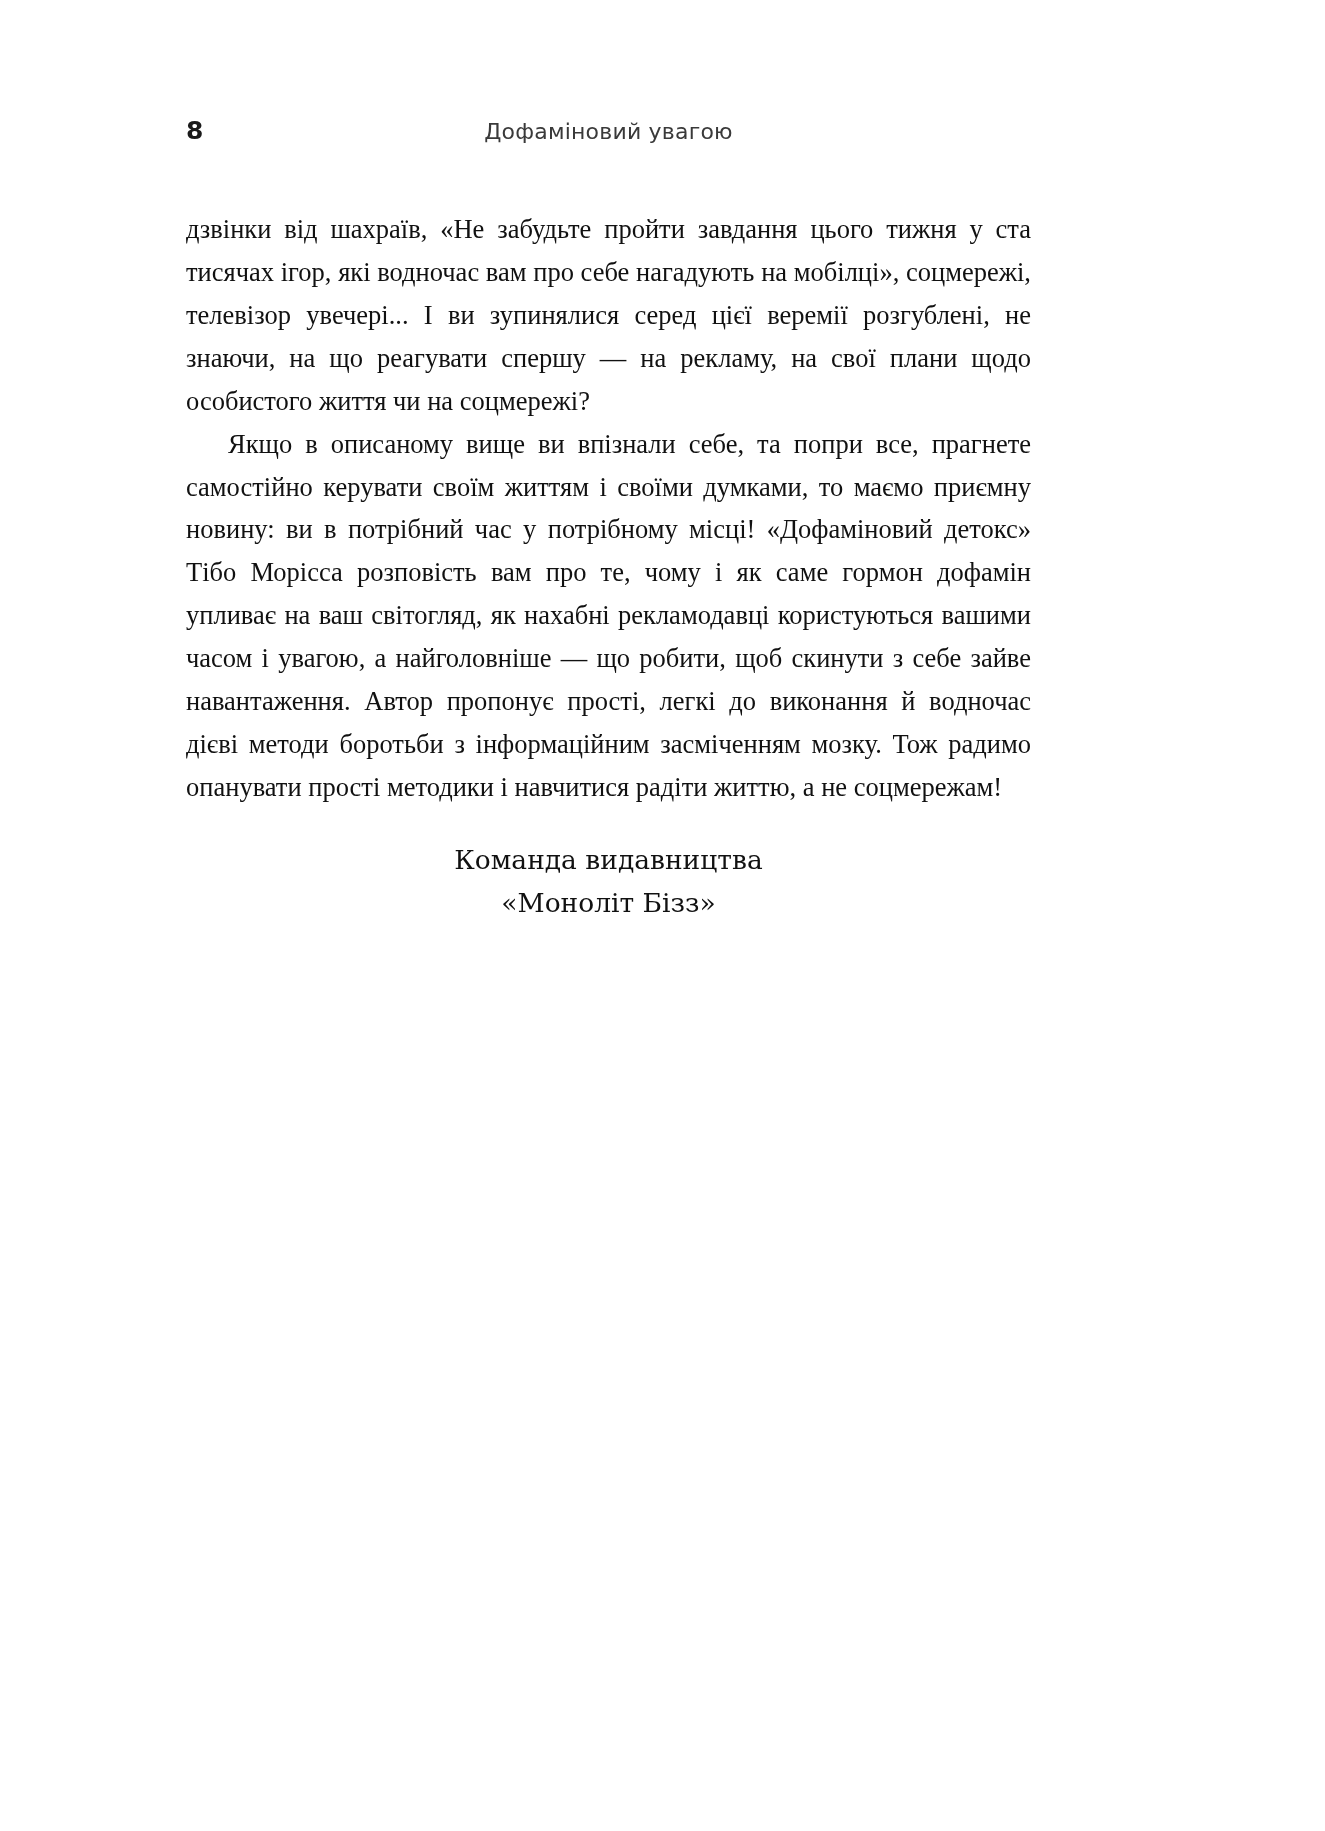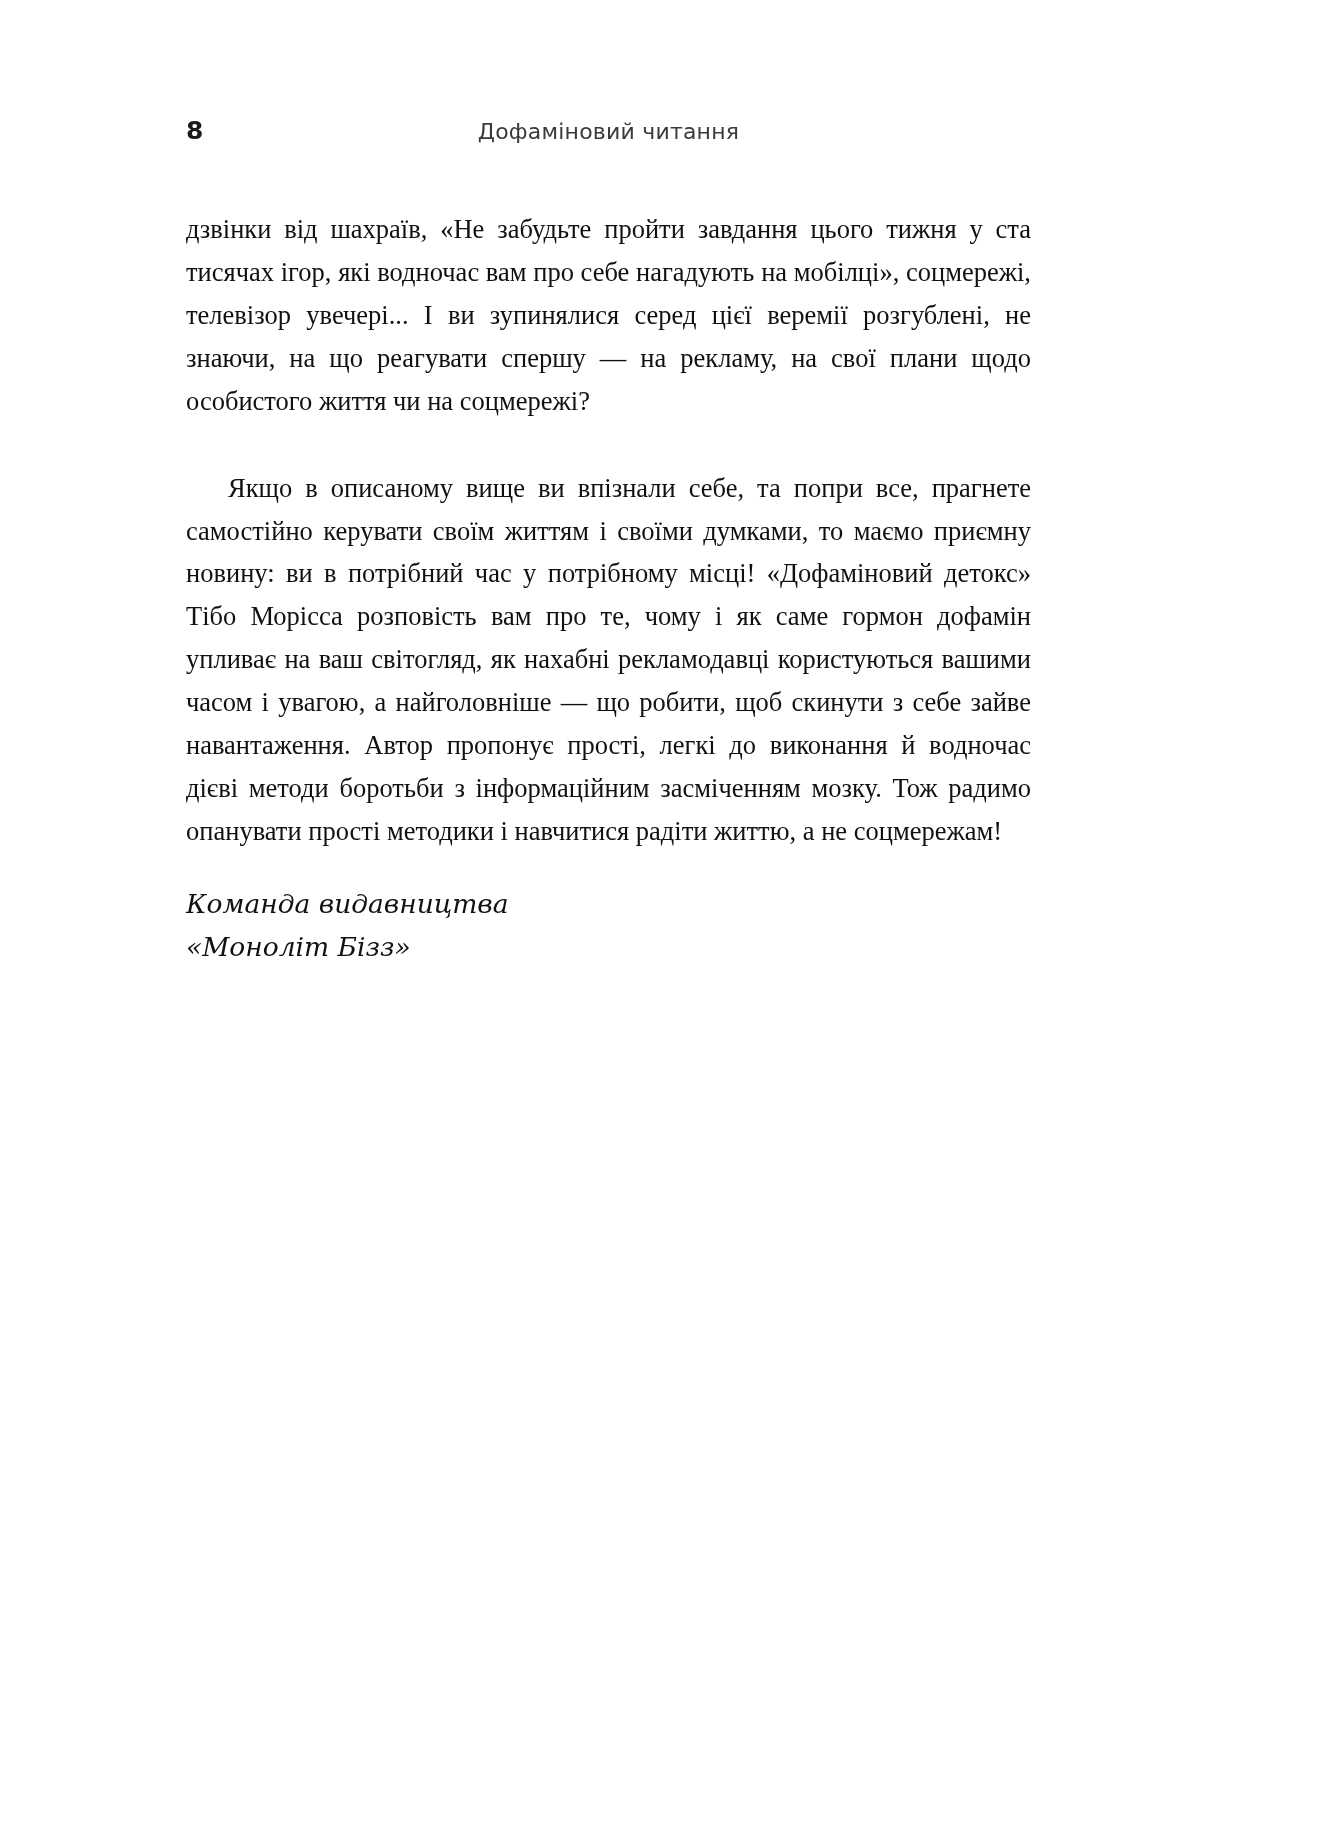--- a/index.html
+++ b/index.html
@@ -54,44 +54,42 @@
     text-align: justify;
     text-justify: inter-word;
     -webkit-hyphens: none;
     hyphens: none;
   }
   .body-text p {
     margin: 0;
   }
   .body-text p.indent {
     text-indent: 42px;
-    margin-top: 44px;
   }
   .signature {
     margin-top: 30px;
     font-family: "DejaVu Serif", "Liberation Serif", serif;
-    font-style: italic;
     font-size: 26.5px;
     line-height: 1.62;
     color: #111111;
-    text-align: left;
+    text-align: center;
   }
   .signature div {
     white-space: nowrap;
   }
 </style>
 </head>
 <body>
 
 <div class="page">
   <div class="page-inner">
 
     <div class="running-head">
       <div class="folio">8</div>
-      <div class="running-title">Дофаміновий читання</div>
+      <div class="running-title">Дофаміновий увагою</div>
     </div>
 
     <div class="body-text">
       <p>дзвінки від шахраїв, «Не забудьте пройти завдання цього тижня у ста тисячах ігор, які водночас вам про себе нагадують на мобілці», соцмережі, телевізор увечері... І ви зупинялися серед цієї веремії розгублені, не знаючи, на що реагувати спершу — на рекламу, на свої плани щодо особистого життя чи на соцмережі?</p>
       <p class="indent">Якщо в описаному вище ви впізнали себе, та попри все, прагнете самостійно керувати своїм життям і своїми думками, то маємо приємну новину: ви в потрібний час у потрібному місці! «Дофаміновий детокс» Тібо Морісса розповість вам про те, чому і як саме гормон дофамін упливає на ваш світогляд, як нахабні рекламодавці користуються вашими часом і увагою, а найголовніше — що робити, щоб скинути з себе зайве навантаження. Автор пропонує прості, легкі до виконання й водночас дієві методи боротьби з інформаційним засміченням мозку. Тож радимо опанувати прості методики і навчитися радіти життю, а не соцмережам!</p>
     </div>
 
     <div class="signature">
       <div>Команда видавництва</div>
       <div>«Моноліт Бізз»</div>

